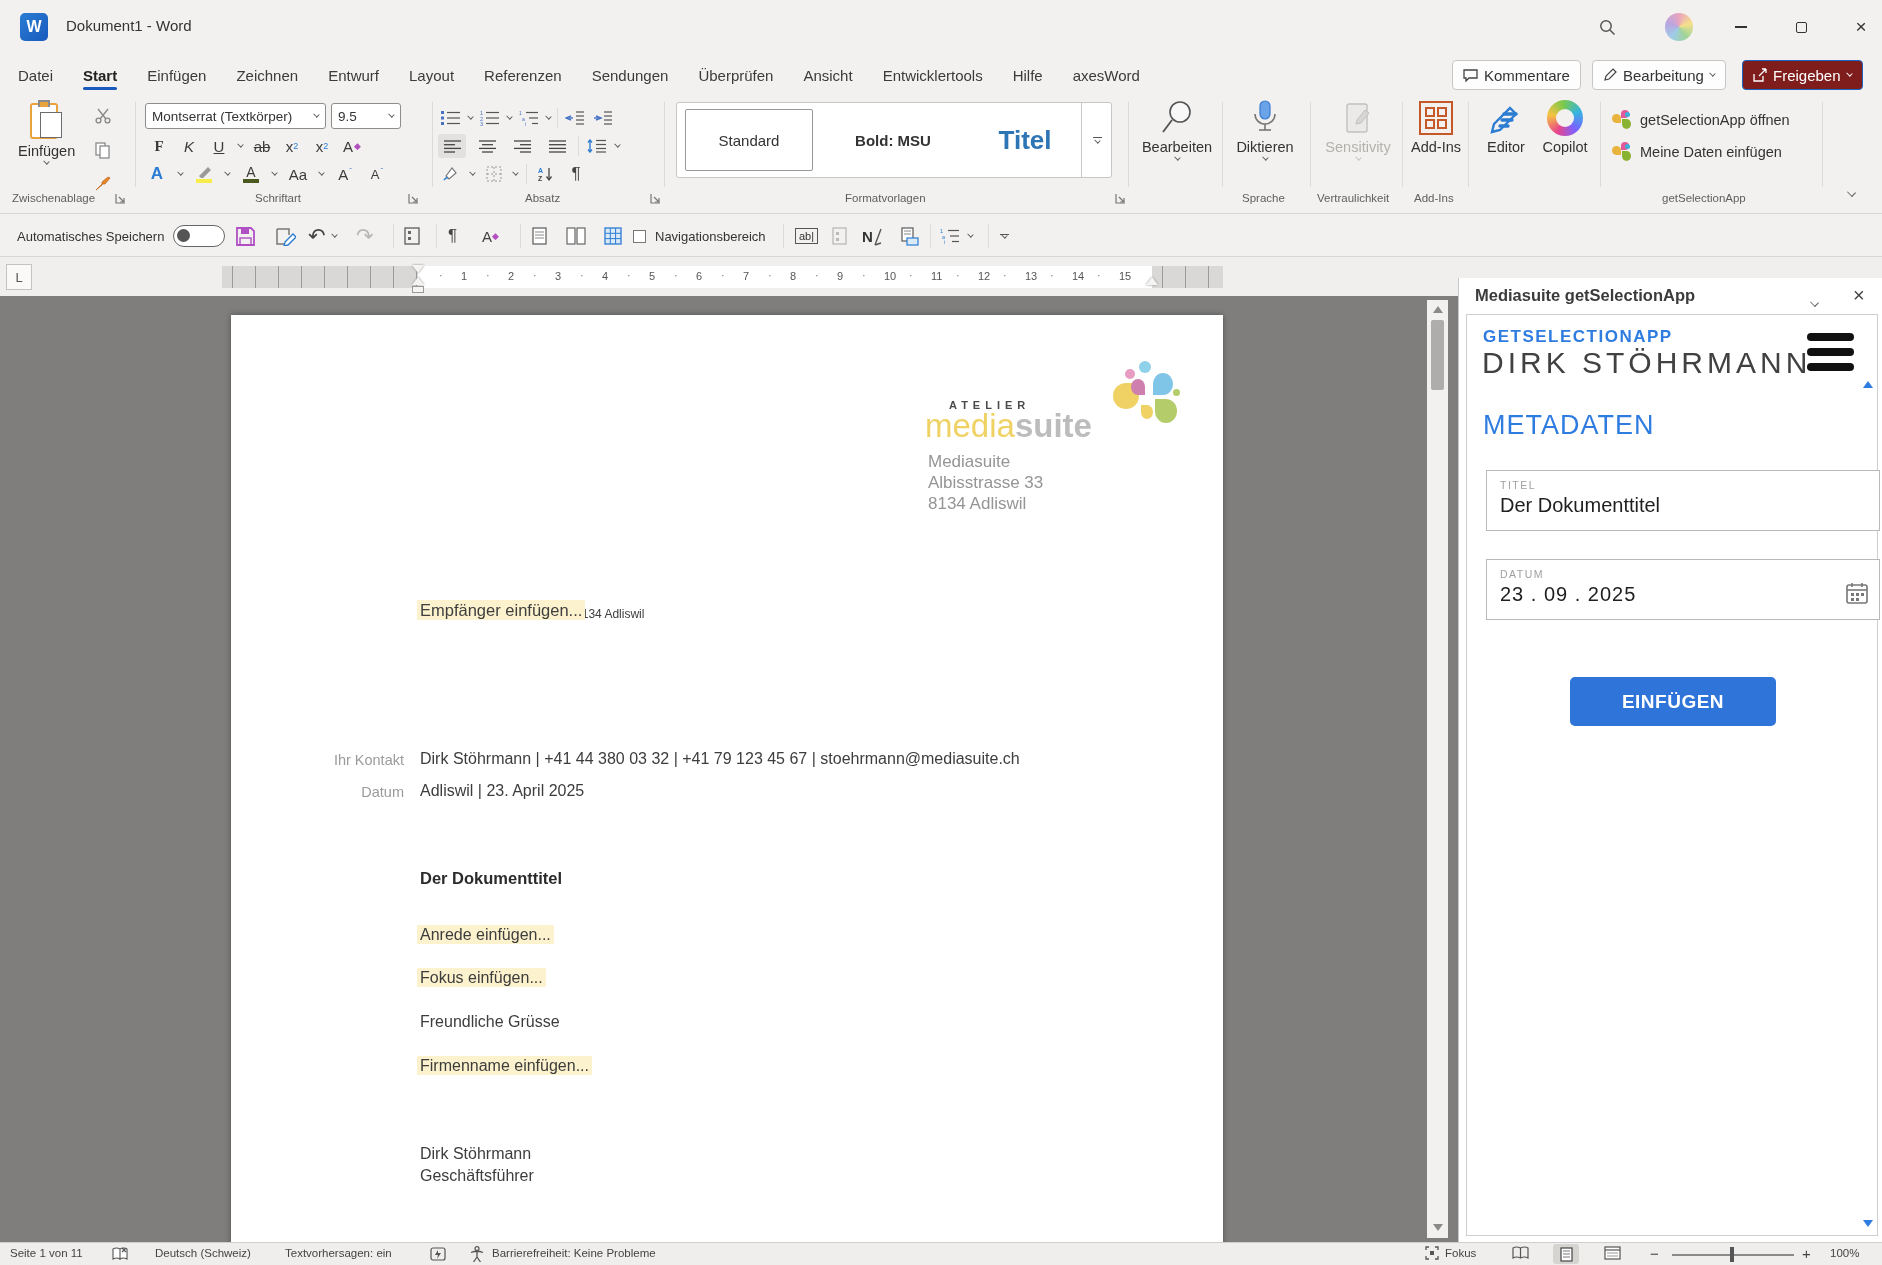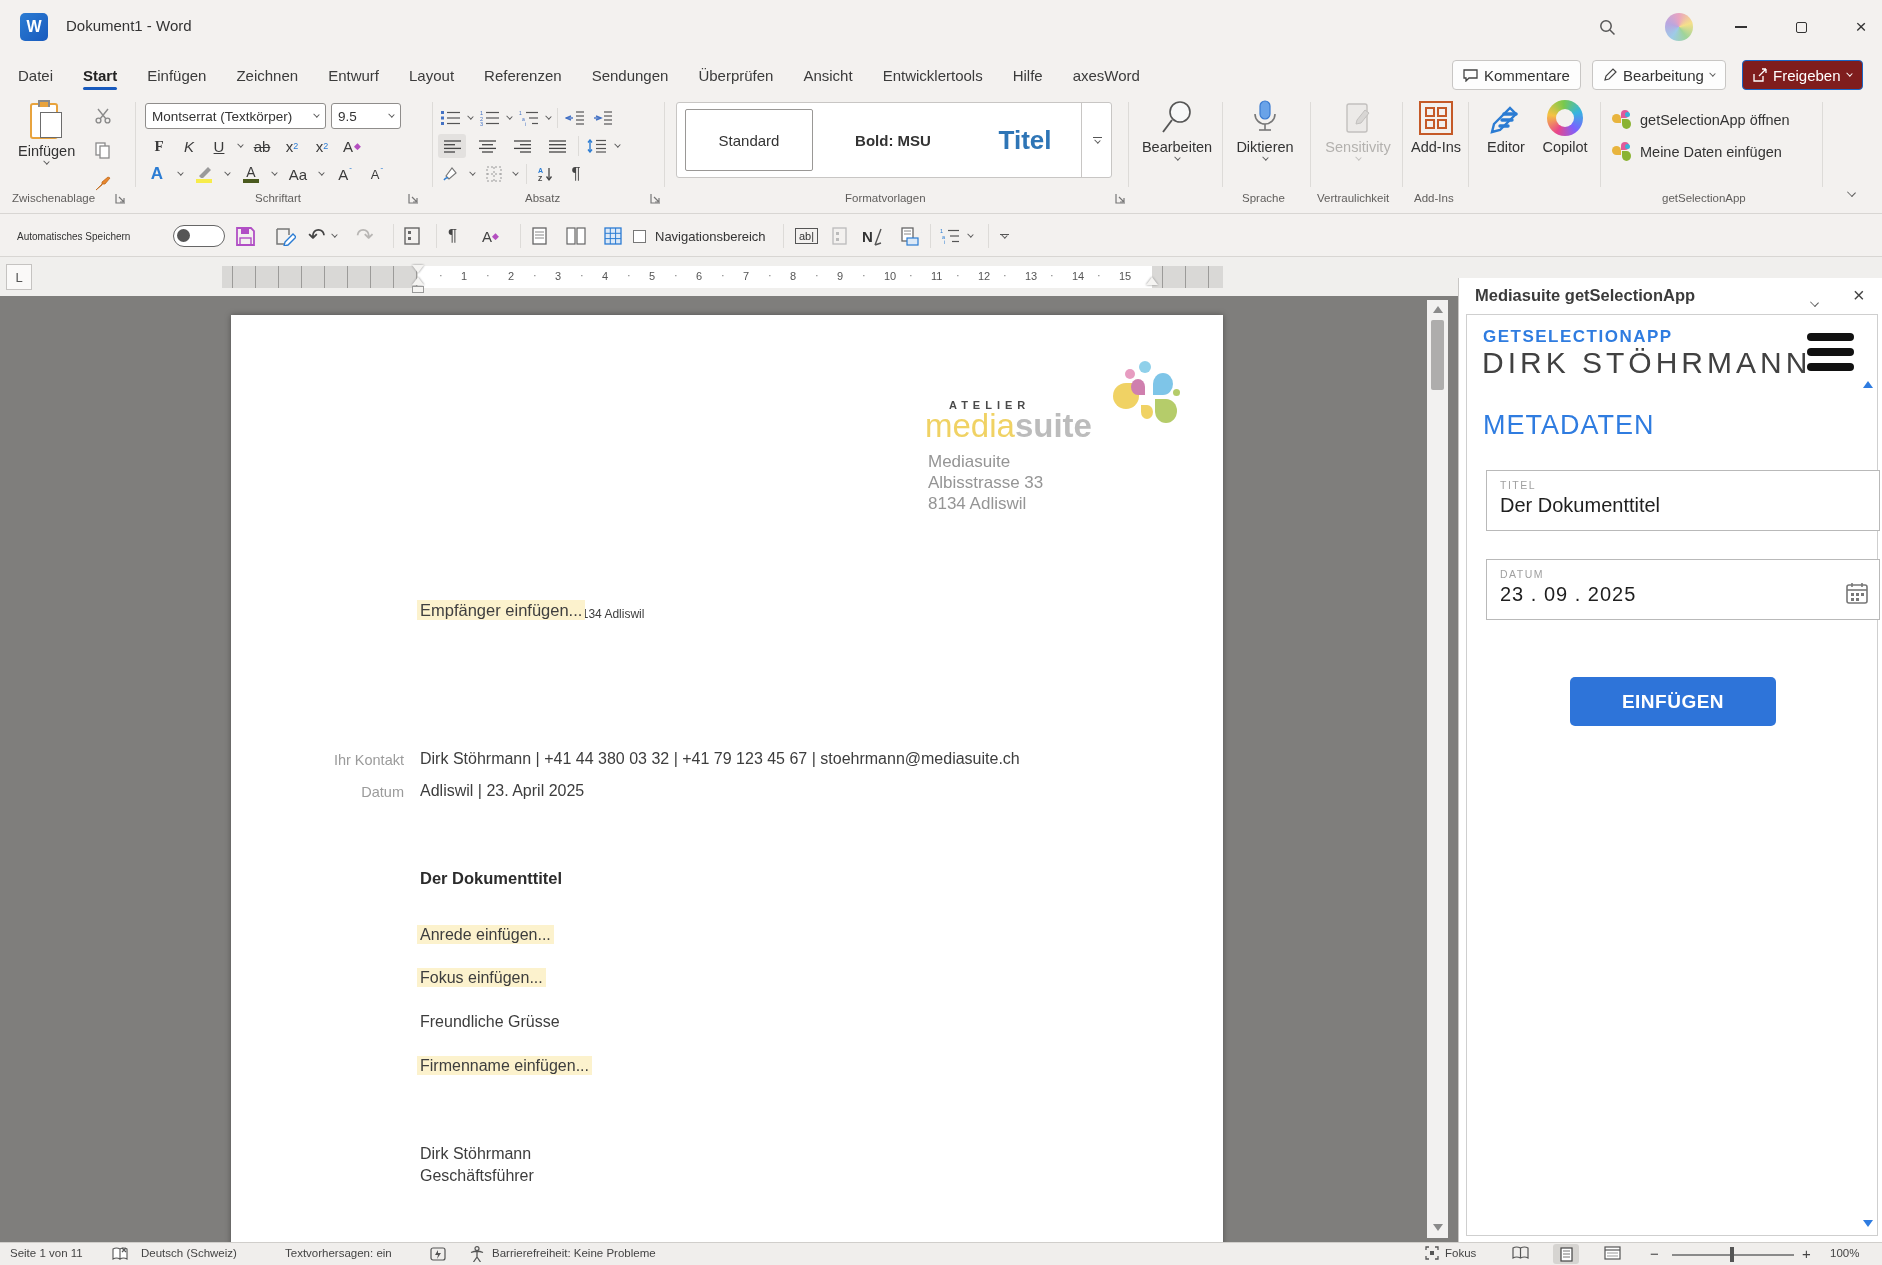--- a/index.html
+++ b/index.html
@@ -520,21 +520,21 @@
           <path d="M4 4 l5 5 M9 5 v4 h-4" fill="none" stroke="#777" stroke-width="1.2"></path>
         </svg>
       </div>
     <div class="grouplabel" style="left:1242px;">Sprache</div>
     <div class="grouplabel" style="left:1317px;">Vertraulichkeit</div>
     <div class="grouplabel" style="left:1414px;">Add-Ins</div>
     <div class="grouplabel" style="left:1662px;">getSelectionApp</div>
   </div>
 
   <div id="qat">
-    <div class="qitem" style="left:17px;font-size:10px;color:#333;">Automatisches Speichern</div>
+    <div class="qitem" style="left:17px;font-size:13px;color:#333;">Automatisches Speichern</div>
     <div class="qitem" style="left:173px;">
       <span style="width:52px;height:22px;border:1.5px solid #666;border-radius:11px;position:relative;display:inline-block;background:#fff;">
         <span style="position:absolute;left:3px;top:2.5px;width:13px;height:13px;border-radius:50%;background:#555;"></span>
       </span>
     </div>
     <div class="qitem" style="left:236px;">
       <svg width="19" height="19" viewBox="0 0 19 19">
           <path d="M1 1 h14 l3 3 v14 h-17z" fill="none" stroke="#b14fc5" stroke-width="1.8"></path>
           <rect x="5" y="1" width="8" height="6" fill="#b14fc5"></rect>
           <rect x="4" y="11" width="11" height="7" fill="none" stroke="#b14fc5" stroke-width="1.4"></rect>
@@ -793,21 +793,21 @@
   </div>
 
   <div id="statusbar">
     <div class="sitem" style="left:10px;">Seite 1 von 11</div>
     <div class="sitem" style="left:112px;top:3px;">
       <svg width="16" height="15" viewBox="0 0 16 15">
           <path d="M1 3 q3.5-2 7 0 v10 q-3.5-2-7 0z M15 3 q-3.5-2-7 0 v10 q3.5-2 7 0z" fill="#fff" stroke="#555" stroke-width="1.1"></path>
           <path d="M10 2 l4 4 M14 2 l-4 4" stroke="#555" stroke-width="1.2"></path>
         </svg>
     </div>
-    <div class="sitem" style="left:141px;">Deutsch (Schweiz)</div>
+    <div class="sitem" style="left:155px;">Deutsch (Schweiz)</div>
     <div class="sitem" style="left:285px;">Textvorhersagen: ein</div>
     <div class="sitem" style="left:430px;top:3px;">
       <svg width="16" height="16" viewBox="0 0 16 16">
           <rect x="1" y="2" width="14" height="12" rx="2" fill="none" stroke="#555" stroke-width="1.2"></rect>
           <path d="M8 4 l-3 5 h3 l-1 4 4-6 h-3z" fill="#555"></path>
         </svg>
     </div>
     <div class="sitem" style="left:470px;top:3px;">
       <svg width="14" height="16" viewBox="0 0 14 16">
           <circle cx="7" cy="2.6" r="2" fill="none" stroke="#555" stroke-width="1.2"></circle>

